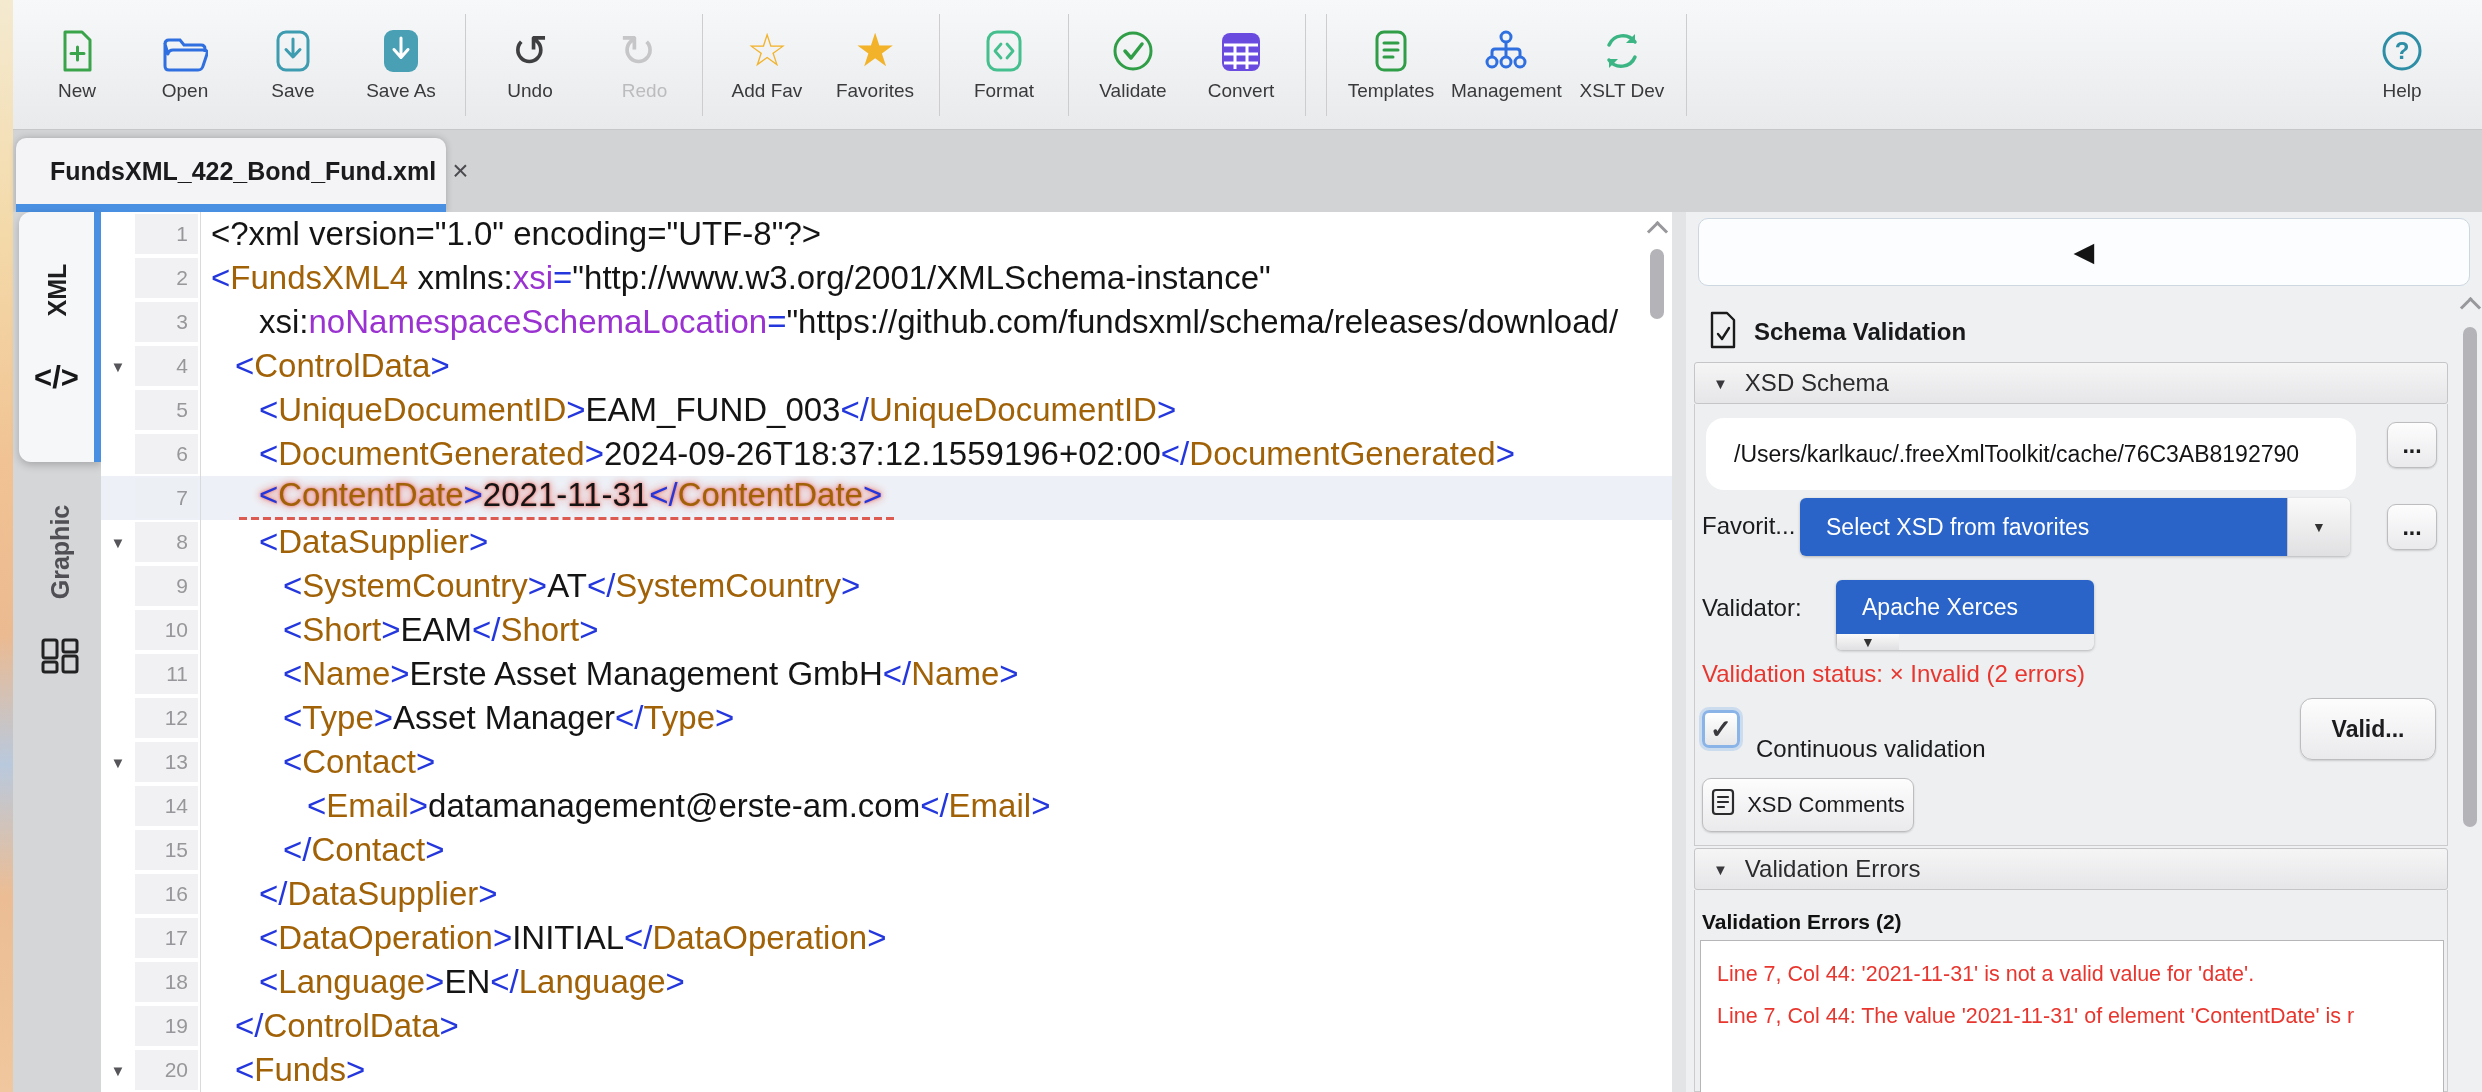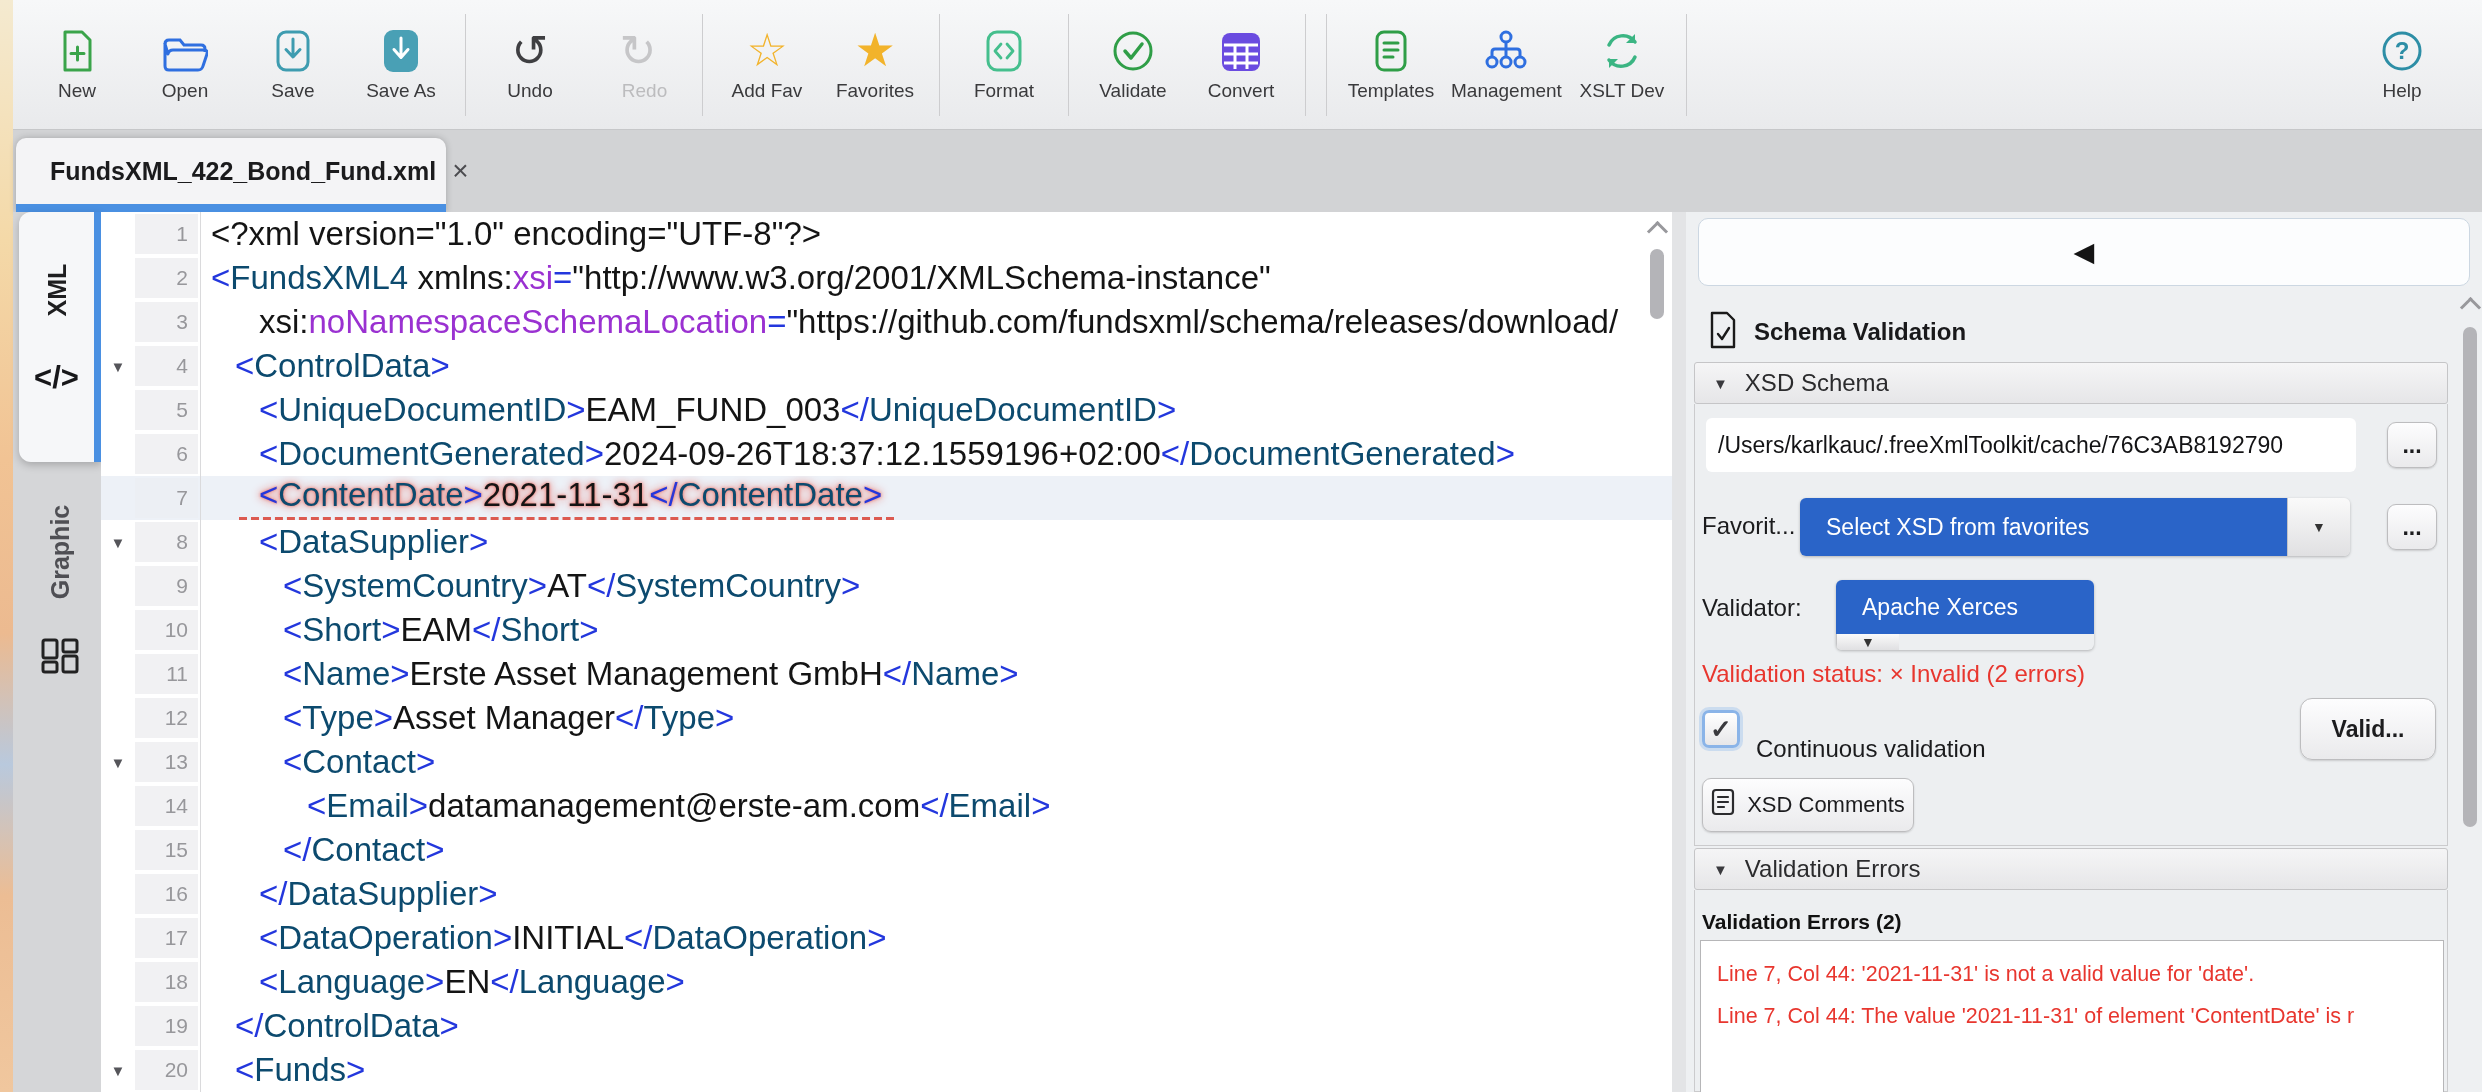--- a/index.html
+++ b/index.html
@@ -49,21 +49,21 @@
   .row.current{background:#edf1f7;}
   .gut{flex:0 0 100px;width:100px;height:100%;display:flex;align-items:center;
     border-right:1px solid #dadadc;box-sizing:border-box;}
   .fold{width:34px;text-align:center;font-size:15px;color:#55555a;}
   .numchip{flex:1;height:40px;margin:2px 2px 2px 0;background:#f1f1f3;color:#97979b;
     font-size:21px;display:flex;align-items:center;justify-content:flex-end;
     padding-right:10px;box-sizing:border-box;}
   .row.current .numchip{background:#eceff4;}
   .code{flex:1;height:100%;display:flex;align-items:center;overflow:hidden;font-size:33px;color:#141414;}
   .c-pl{color:#141414;}
-  .c-tag{color:#0c4a6e;}
+  .c-tag{color:#a16207;}
   .c-br{color:#2337dd;}
   .c-attr{color:#9a31d1;}
   .row.error .seg{text-shadow:0 0 8px rgba(234,90,78,.95),0 0 3px rgba(234,90,78,.85);}
   .err-u{display:inline-block;border-bottom:4px dashed #dc5a50;padding:0 12px 3px 20px;margin-left:-20px;}
   
   .sb{position:absolute;display:flex;flex-direction:column;align-items:center;}
   #ed-sb{right:6px;top:8px;width:18px;}
   .chev{width:12px;height:12px;border-left:3px solid #98989c;border-top:3px solid #98989c;
     transform:rotate(45deg);margin-top:4px;}
   .thumb{width:14px;background:#b4b4b8;border-radius:7px;}
@@ -82,22 +82,22 @@
     background:linear-gradient(180deg,#f5f5f6,#e6e6e8);border:1px solid #c5c5c7;border-radius:3px;
     display:flex;align-items:center;gap:17px;padding-left:18px;box-sizing:border-box;
     font-size:24px;color:#2b2b2d;}
   .pane-h .tri{font-size:15px;color:#39393d;}
   .pane-b{position:absolute;left:8px;width:754px;background:#edeff1;
     border:1px solid #cbcbcd;border-top:none;box-sizing:border-box;}
   #xsd-h{top:150px;}
   #xsd-b{top:192px;height:442px;}
   #ve-h{top:636px;}
   #ve-b{top:678px;height:202px;}
-  .tfield{position:absolute;left:20px;top:206px;width:650px;height:54px;background:#fff;
-    border-radius:6px;display:flex;align-items:center;padding:0 12px;box-sizing:border-box;
+  .tfield{position:absolute;left:20px;top:206px;width:650px;height:72px;background:#fff;
+    border-radius:18px;display:flex;align-items:center;padding:0 28px;box-sizing:border-box;
     font-size:23px;color:#131315;white-space:nowrap;overflow:hidden;}
   .btn{background:linear-gradient(180deg,#fdfdfe,#eaeaec);border:1px solid #bdbdbf;border-radius:9px;
     display:flex;align-items:center;justify-content:center;font-size:23px;color:#1c1c1e;
     box-shadow:0 1px 2px rgba(0,0,0,.15);box-sizing:border-box;position:absolute;}
   #browse1{left:701px;top:210px;width:50px;height:46px;font-weight:700;}
   #browse2{left:701px;top:292px;width:50px;height:46px;font-weight:700;}
   .plabel{position:absolute;font-size:24px;color:#1b1b1d;white-space:nowrap;}
   #fav-label{left:16px;top:300px;}
   #val-label{left:16px;top:382px;}
   .combo{position:absolute;display:flex;border-radius:6px;overflow:hidden;

